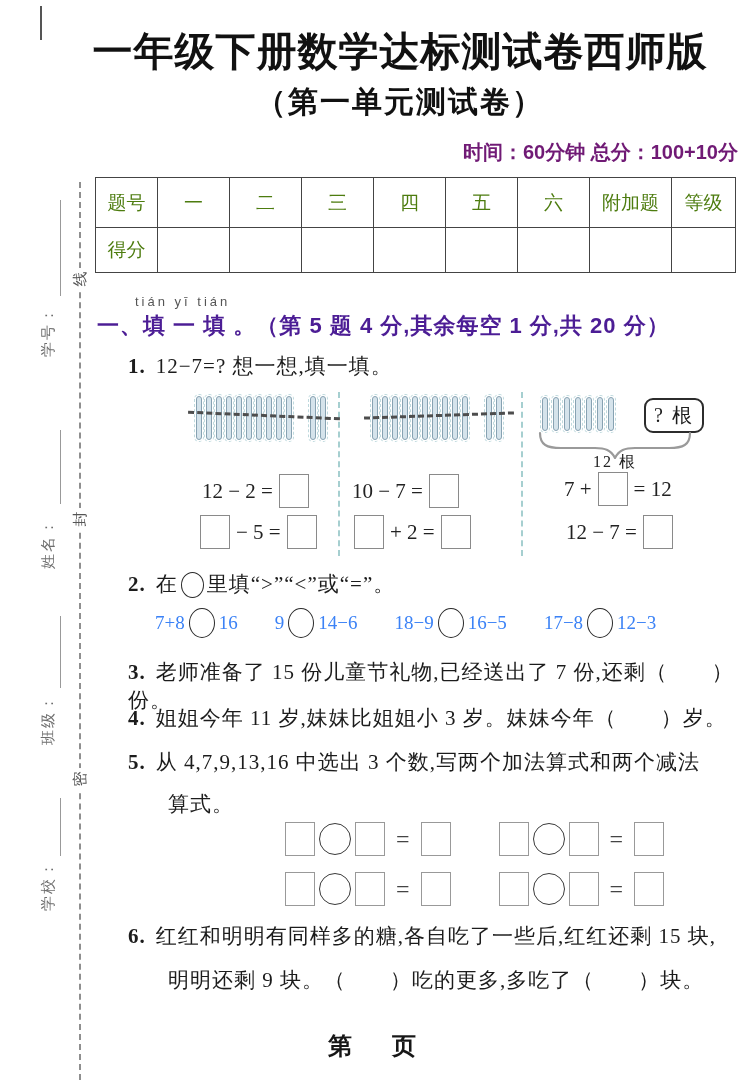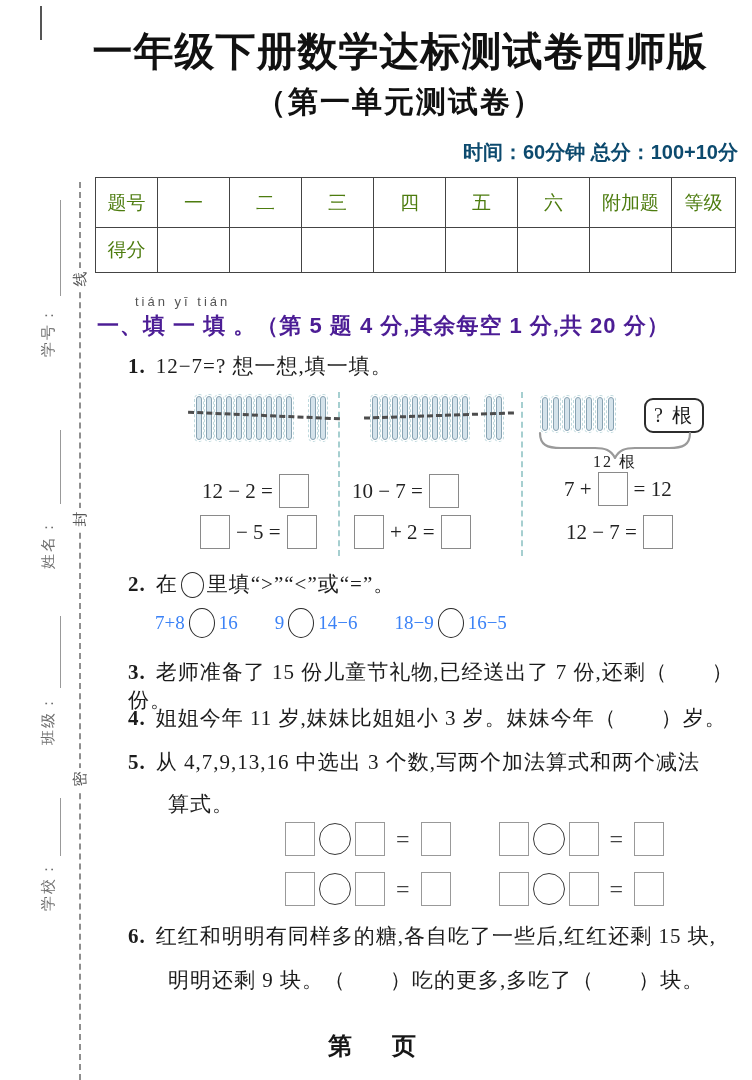--- a/index.html
+++ b/index.html
@@ -37,21 +37,21 @@
     font-size:40px; font-weight:bold; color:#111; letter-spacing:1px;
   }
   .subtitle-wrap { left:60px; top:82px; width:680px; text-align:center; }
   .subtitle {
     font-family:"Liberation Sans", sans-serif;
     font-size:30px; font-weight:bold; color:#111; letter-spacing:2px;
   }
   .meta-wrap { left:60px; top:139px; width:678px; text-align:right; }
   .meta {
     font-family:"Liberation Sans", sans-serif;
-    font-size:20px; font-weight:bold; color:#0c4a6e;
+    font-size:20px; font-weight:bold; color:#701a75;
   }
 
   
   .score-table { left:95px; top:177px; border-collapse:collapse; table-layout:fixed; }
   .score-table td {
     border:1px solid #444; text-align:center; vertical-align:middle;
     font-family:"Liberation Sans", sans-serif;
     font-size:19px; color:#4d7c0f;
   }
   .score-table tr.hd td { height:50px; }
@@ -293,20 +293,25 @@
   <span class="cmp-item">
     <span>9</span>
     <span class="cmp-circle"></span>
     <span>14−6</span>
   </span>
   <span class="cmp-item">
     <span>18−9</span>
     <span class="cmp-circle"></span>
     <span>16−5</span>
   </span>
+  <span class="cmp-item">
+    <span>17−8</span>
+    <span class="cmp-circle"></span>
+    <span>12−3</span>
+  </span>
 </div>
 
 <div class="abs q-line" style="left:128px; top:658px;">
   <span class="q-num">3.</span><span>老师准备了 15 份儿童节礼物,已经送出了 7 份,还剩（　　）份。</span>
 </div>
 <div class="abs q-line" style="left:128px; top:704px;">
   <span class="q-num">4.</span><span>姐姐今年 11 岁,妹妹比姐姐小 3 岁。妹妹今年（　　）岁。</span>
 </div>
 
 <div class="abs q-line" style="left:128px; top:748px;">

